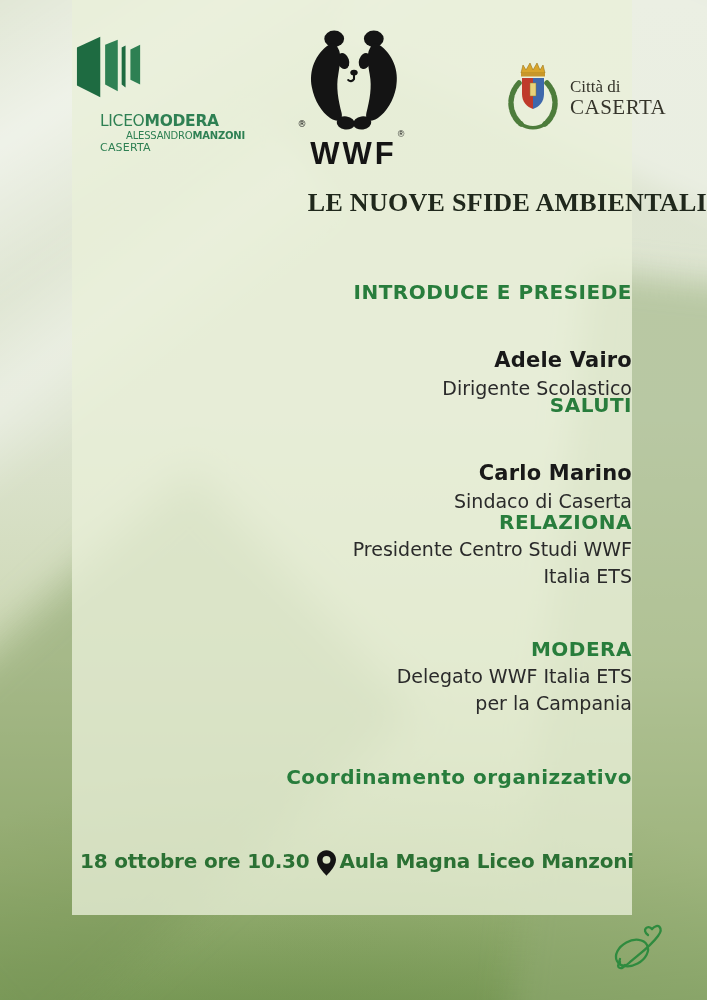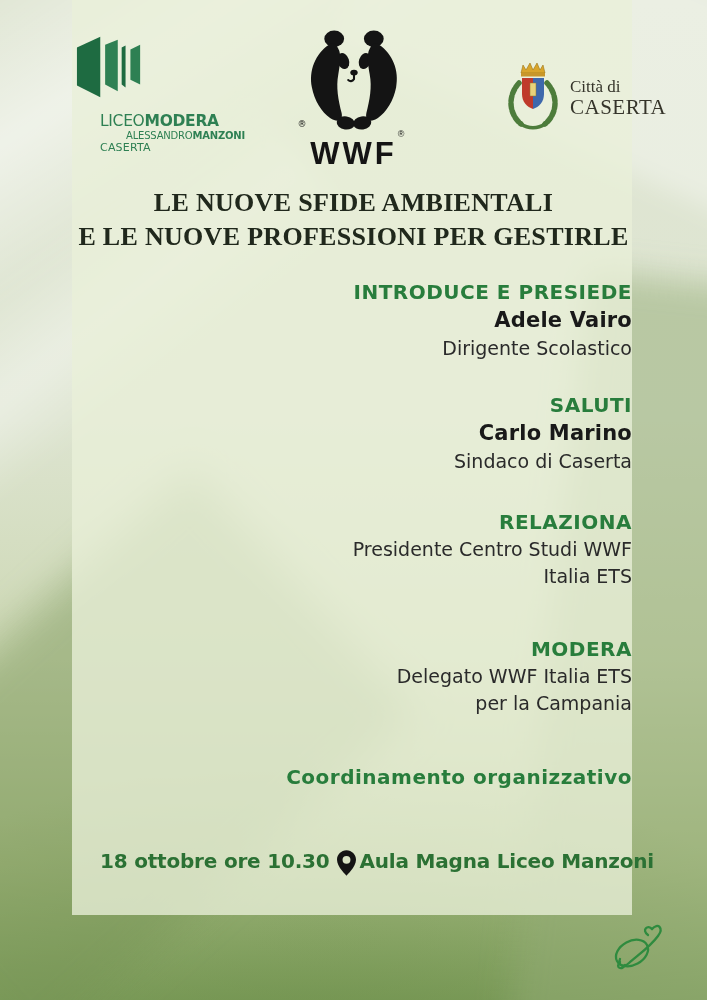--- a/index.html
+++ b/index.html
@@ -52,36 +52,36 @@
             letter-spacing:3px;color:var(--panda-black);line-height:1;margin-top:2px;}
   .reg-sup{position:absolute;top:-8px;margin-left:1px;font-size:9px;letter-spacing:0;font-weight:normal;}
   .reg-paw{position:absolute;left:14px;bottom:40px;font-size:9px;color:var(--panda-black);}
 
   .caserta{position:absolute;left:505px;top:60px;display:flex;gap:9px;align-items:center;}
   .caserta-text{font-family:"Liberation Serif",serif;color:var(--caserta-text);line-height:1.05;}
   .caserta-l1{font-size:17px;}
   .caserta-l2{font-size:21px;letter-spacing:.5px;}
 
   
-  .title{position:absolute;left:0;top:186px;width:100%;text-align:center;
+  .title{position:absolute;left:0;top:186px;width:100%;text-align:right;
          font-family:"Liberation Serif",serif;font-weight:bold;font-size:26px;line-height:34px;
          color:var(--title-text);letter-spacing:.3px;}
 
   
   .section{position:absolute;left:72px;width:560px;text-align:right;}
   .sec1{top:278px;} .sec2{top:391px;} .sec3{top:508px;} .sec4{top:635px;} .coord{top:763px;}
   .sec-heading{font-size:20px;font-weight:bold;color:var(--accent-green);letter-spacing:.5px;line-height:28px;}
-  .sec-name{font-size:21px;font-weight:bold;color:var(--text-dark);line-height:29px;letter-spacing:.2px;}
+  .sec-name{font-size:21px;font-weight:bold;color:var(--text-dark);line-height:29px;letter-spacing:.2px;margin-top:40px;}
   .sec-role{font-size:19px;color:var(--role-text);line-height:27px;white-space:pre-line;}
   .coord .sec-name{font-weight:normal;font-size:19.5px;color:var(--role-text);}
 
   
   .footer{position:absolute;left:72px;top:849px;width:570px;display:flex;justify-content:center;
           align-items:center;gap:3px;font-size:20px;font-weight:bold;color:var(--footer-green);
-          letter-spacing:-.2px;white-space:nowrap;margin-left:20px;}
+          letter-spacing:-.2px;white-space:nowrap;}
   .pin{width:19px;height:26px;margin:0 1px -3px 4px;}
   .pin path{fill:#141414;}
 
   
   .signature{position:absolute;right:38px;top:920px;width:62px;height:60px;}
   .signature path,.signature ellipse{fill:none;stroke:#2f8b3f;stroke-width:2.3;stroke-linecap:round;}
 </style>
 </head>
 <body>
 
@@ -138,21 +138,20 @@
         <path d="M16 63 c7 5 17 5 24 0" stroke="#4d7c3b" stroke-width="3.5" fill="none"></path>
       </svg>
       <div class="caserta-text">
         <div class="caserta-l1">Città di</div>
         <div class="caserta-l2">CASERTA</div>
       </div>
     </div>
 
     <div class="title">
       <div>LE NUOVE SFIDE AMBIENTALI</div>
-      <div>E LE NUOVE PROFESSIONI PER GESTIRLE</div>
     </div>
 
     <div class="section sec1">
       <div class="sec-heading">INTRODUCE E PRESIEDE</div>
       <div class="sec-name">Adele Vairo</div>
       <div class="sec-role">Dirigente Scolastico</div>
     </div>
 
     <div class="section sec2">
       <div class="sec-heading">SALUTI</div>

